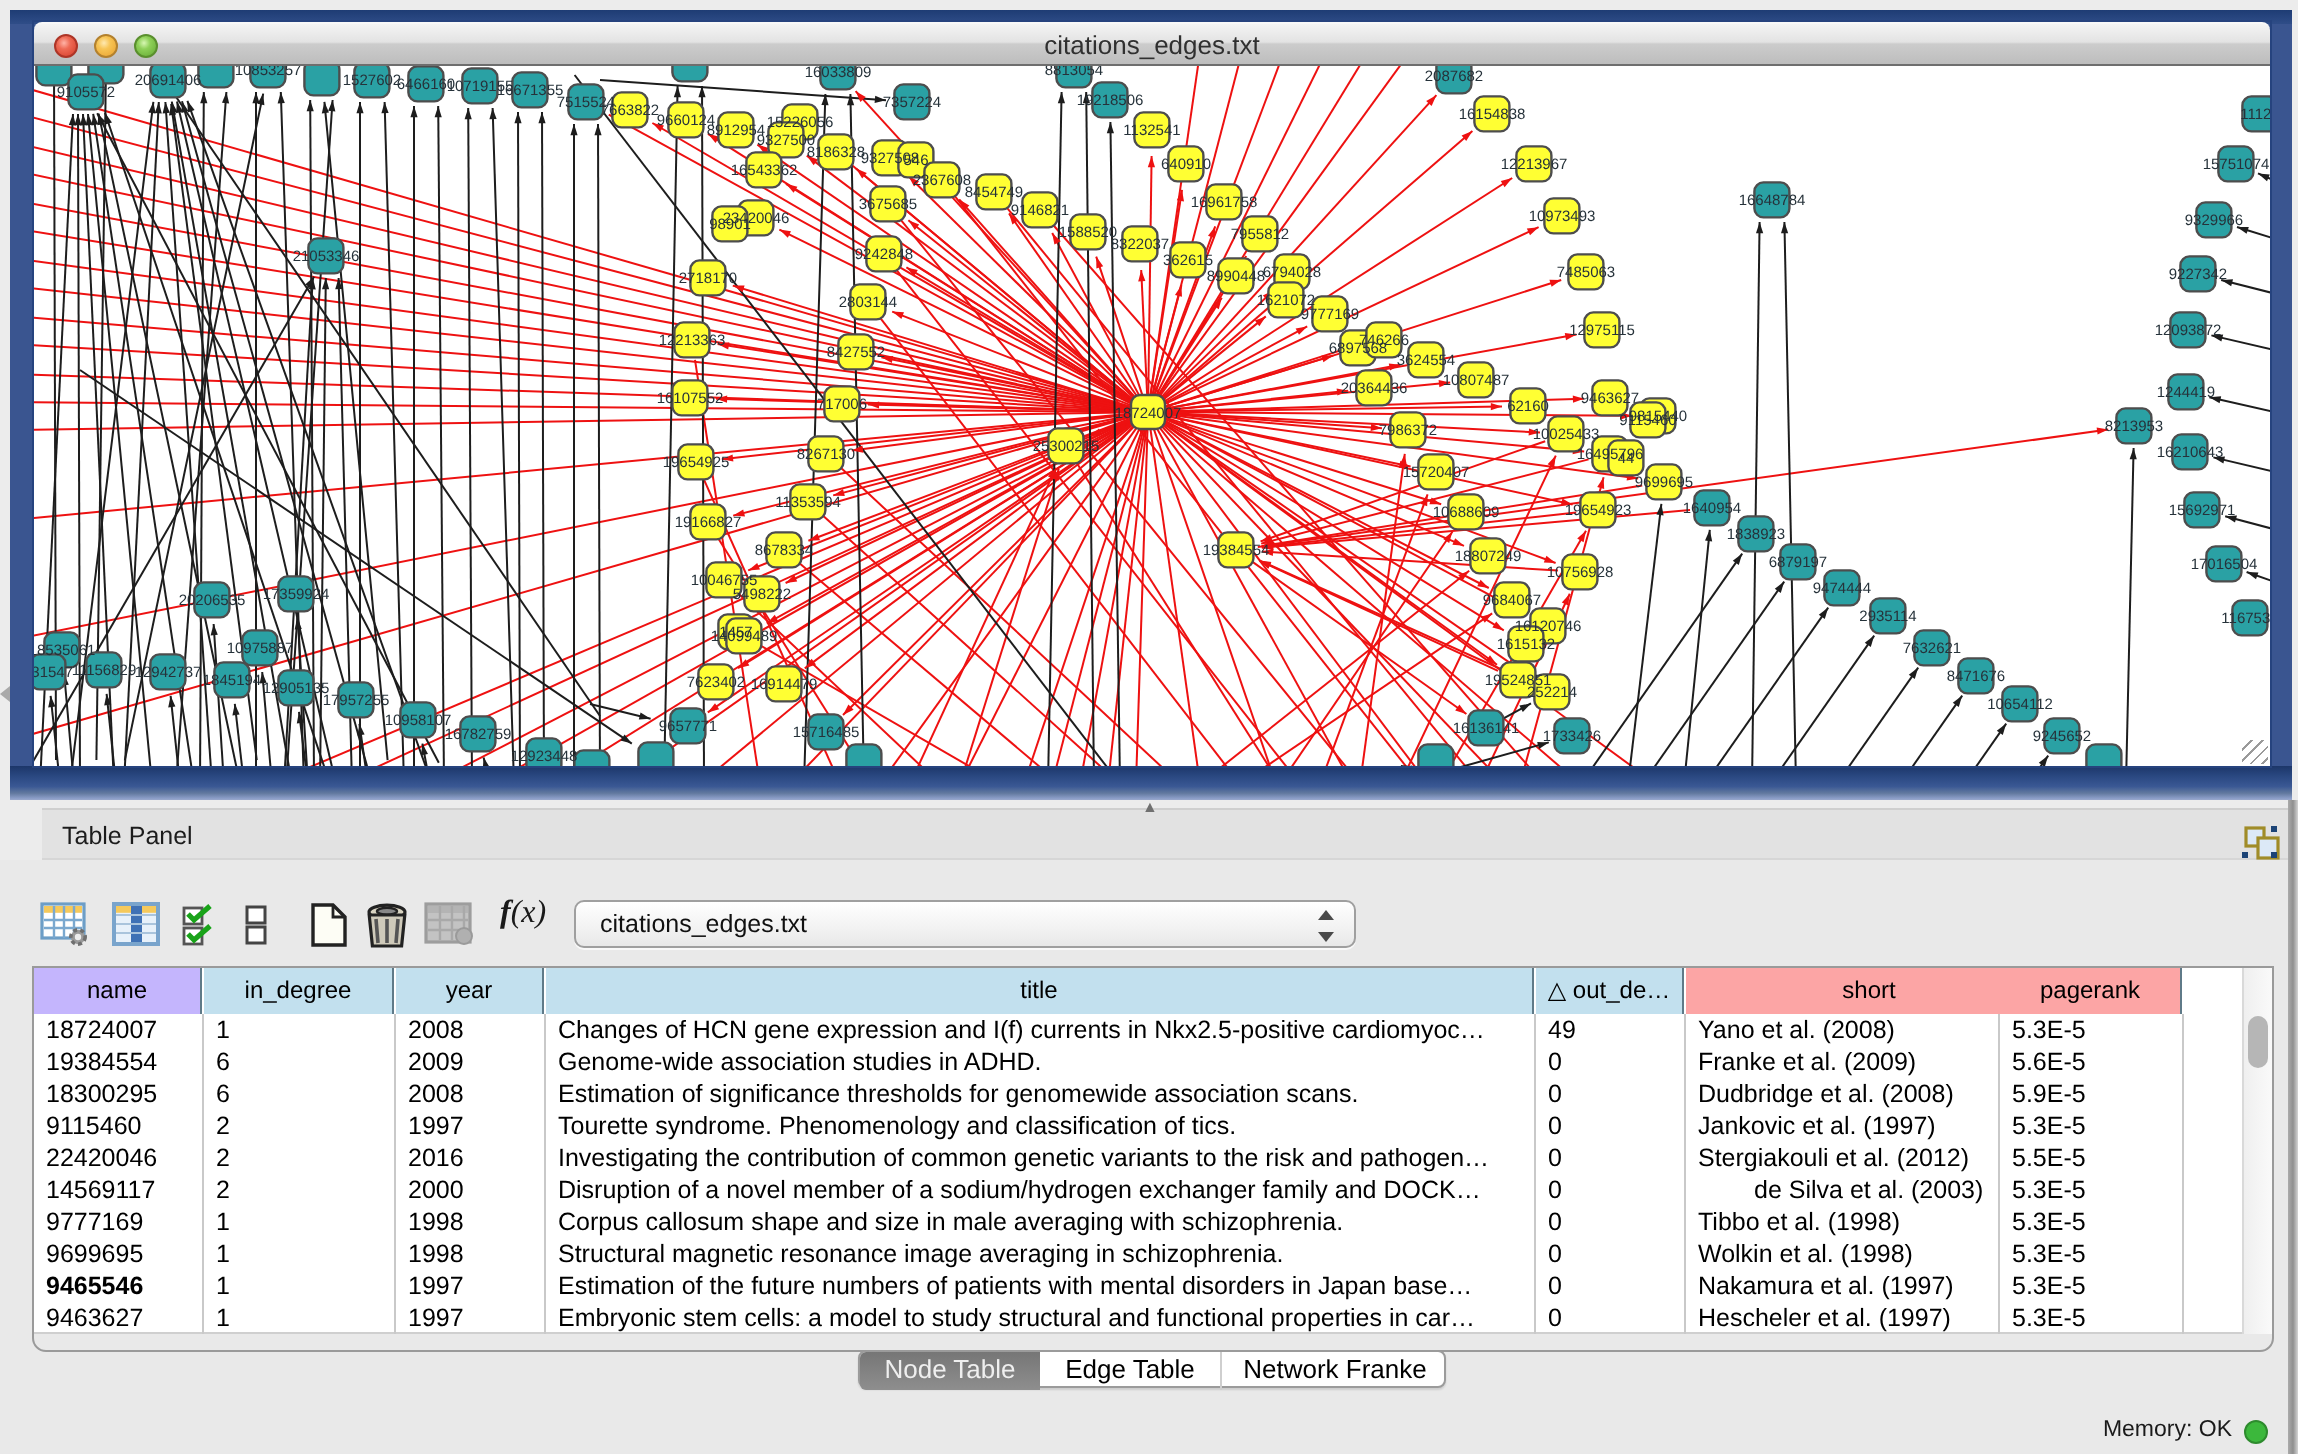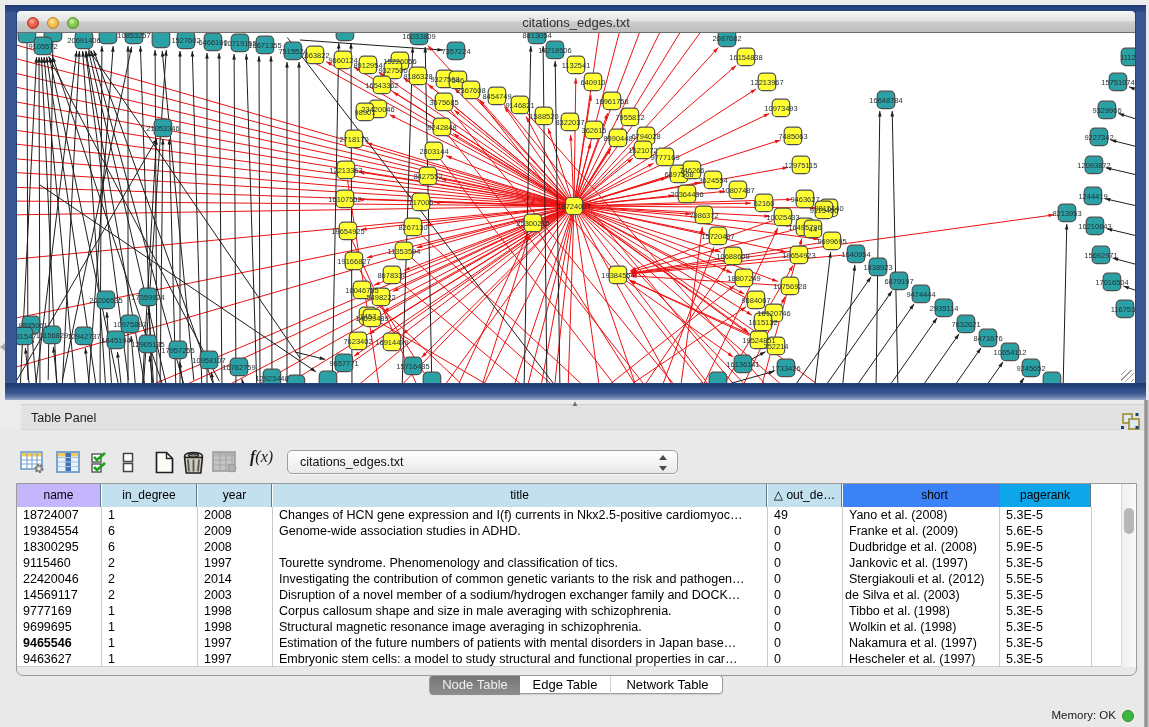--- a/index.html
+++ b/index.html
@@ -844,22 +844,22 @@
     </div>
   </div>
 
   <div id="tablebox">
     <div id="tbl-white"></div>
 <div class="th" style="left:0px;width:84px;background:#c4b5fd;">name</div>
 <div class="th" style="left:85px;width:95px;background:#c2e0ee;">in_degree</div>
 <div class="th" style="left:181px;width:74px;background:#c2e0ee;">year</div>
 <div class="th" style="left:256px;width:494px;background:#c2e0ee;">title</div>
 <div class="th" style="left:751px;width:74px;background:#c2e0ee;">△ out_de…</div>
-<div class="th" style="left:826px;width:184px;background:#3b82f6;">short</div>
-<div class="th" style="left:983px;width:91px;background:#0ea5e9;">pagerank</div>
+<div class="th" style="left:826px;width:184px;background:#fca5a5;">short</div>
+<div class="th" style="left:983px;width:91px;background:#fca5a5;">pagerank</div>
 <div style="position:absolute;left:84px;top:23px;width:1px;height:160px;background:#c9c9c9;"></div>
 <div style="position:absolute;left:180px;top:23px;width:1px;height:160px;background:#c9c9c9;"></div>
 <div style="position:absolute;left:255px;top:23px;width:1px;height:160px;background:#c9c9c9;"></div>
 <div style="position:absolute;left:750px;top:23px;width:1px;height:160px;background:#c9c9c9;"></div>
 <div style="position:absolute;left:825px;top:23px;width:1px;height:160px;background:#c9c9c9;"></div>
 <div style="position:absolute;left:982px;top:23px;width:1px;height:160px;background:#c9c9c9;"></div>
 <div style="position:absolute;left:1074px;top:23px;width:1px;height:160px;background:#c9c9c9;"></div>
 <div class="td" style="left:6px;top:24px;width:77px;">18724007</div>
 <div class="td" style="left:91px;top:24px;width:88px;">1</div>
 <div class="td" style="left:187px;top:24px;width:67px;">2008</div>
@@ -870,43 +870,44 @@
 <div class="td" style="left:6px;top:40px;width:77px;">19384554</div>
 <div class="td" style="left:91px;top:40px;width:88px;">6</div>
 <div class="td" style="left:187px;top:40px;width:67px;">2009</div>
 <div class="td" style="left:262px;top:40px;width:487px;">Genome-wide association studies in ADHD.</div>
 <div class="td" style="left:757px;top:40px;width:67px;">0</div>
 <div class="td" style="left:832px;top:40px;width:149px;">Franke et al. (2009)</div>
 <div class="td" style="left:989px;top:40px;width:84px;">5.6E-5</div>
 <div class="td" style="left:6px;top:56px;width:77px;">18300295</div>
 <div class="td" style="left:91px;top:56px;width:88px;">6</div>
 <div class="td" style="left:187px;top:56px;width:67px;">2008</div>
+<div class="td" style="left:262px;top:56px;width:487px;">Estimation of significance thresholds for genomewide association scans.</div>
 <div class="td" style="left:757px;top:56px;width:67px;">0</div>
 <div class="td" style="left:832px;top:56px;width:149px;">Dudbridge et al. (2008)</div>
 <div class="td" style="left:989px;top:56px;width:84px;">5.9E-5</div>
 <div class="td" style="left:6px;top:72px;width:77px;">9115460</div>
 <div class="td" style="left:91px;top:72px;width:88px;">2</div>
 <div class="td" style="left:187px;top:72px;width:67px;">1997</div>
 <div class="td" style="left:262px;top:72px;width:487px;">Tourette syndrome. Phenomenology and classification of tics.</div>
 <div class="td" style="left:757px;top:72px;width:67px;">0</div>
 <div class="td" style="left:832px;top:72px;width:149px;">Jankovic et al. (1997)</div>
 <div class="td" style="left:989px;top:72px;width:84px;">5.3E-5</div>
 <div class="td" style="left:6px;top:88px;width:77px;">22420046</div>
 <div class="td" style="left:91px;top:88px;width:88px;">2</div>
-<div class="td" style="left:187px;top:88px;width:67px;">2014</div>
+<div class="td" style="left:187px;top:88px;width:67px;">2016</div>
 <div class="td" style="left:262px;top:88px;width:487px;">Investigating the contribution of common genetic variants to the risk and pathogen…</div>
 <div class="td" style="left:757px;top:88px;width:67px;">0</div>
 <div class="td" style="left:832px;top:88px;width:149px;">Stergiakouli et al. (2012)</div>
 <div class="td" style="left:989px;top:88px;width:84px;">5.5E-5</div>
 <div class="td" style="left:6px;top:104px;width:77px;">14569117</div>
 <div class="td" style="left:91px;top:104px;width:88px;">2</div>
-<div class="td" style="left:187px;top:104px;width:67px;">2003</div>
+<div class="td" style="left:187px;top:104px;width:67px;">2000</div>
 <div class="td" style="left:262px;top:104px;width:487px;">Disruption of a novel member of a sodium/hydrogen exchanger family and DOCK…</div>
 <div class="td" style="left:757px;top:104px;width:67px;">0</div>
-<div class="td" style="left:828px;top:104px;width:149px;">de Silva et al. (2003)</div>
+<div class="td" style="left:860px;top:104px;width:149px;">de Silva et al. (2003)</div>
 <div class="td" style="left:989px;top:104px;width:84px;">5.3E-5</div>
 <div class="td" style="left:6px;top:120px;width:77px;">9777169</div>
 <div class="td" style="left:91px;top:120px;width:88px;">1</div>
 <div class="td" style="left:187px;top:120px;width:67px;">1998</div>
 <div class="td" style="left:262px;top:120px;width:487px;">Corpus callosum shape and size in male averaging with schizophrenia.</div>
 <div class="td" style="left:757px;top:120px;width:67px;">0</div>
 <div class="td" style="left:832px;top:120px;width:149px;">Tibbo et al. (1998)</div>
 <div class="td" style="left:989px;top:120px;width:84px;">5.3E-5</div>
 <div class="td" style="left:6px;top:136px;width:77px;">9699695</div>
 <div class="td" style="left:91px;top:136px;width:88px;">1</div>
@@ -930,21 +931,21 @@
 <div class="td" style="left:832px;top:168px;width:149px;">Hescheler et al. (1997)</div>
 <div class="td" style="left:989px;top:168px;width:84px;">5.3E-5</div>
     <div id="scrolltrack">
         <div id="scrollthumb"></div>
       </div>
   </div>
 
   <div id="tabs">
     <div class="tab" id="tab1">Node Table</div>
     <div class="tab" id="tab2">Edge Table</div>
-    <div class="tab" id="tab3">Network Table</div>
+    <div class="tab" id="tab3">Network Franke</div>
   </div>
 
   <div id="memory">Memory: OK</div>
   <div id="memdot"></div>
   <div id="rightedge"></div>
   <div id="divgrip">▲</div>
   <div id="leftmark"></div>
 </div>
 
 </body></html>

